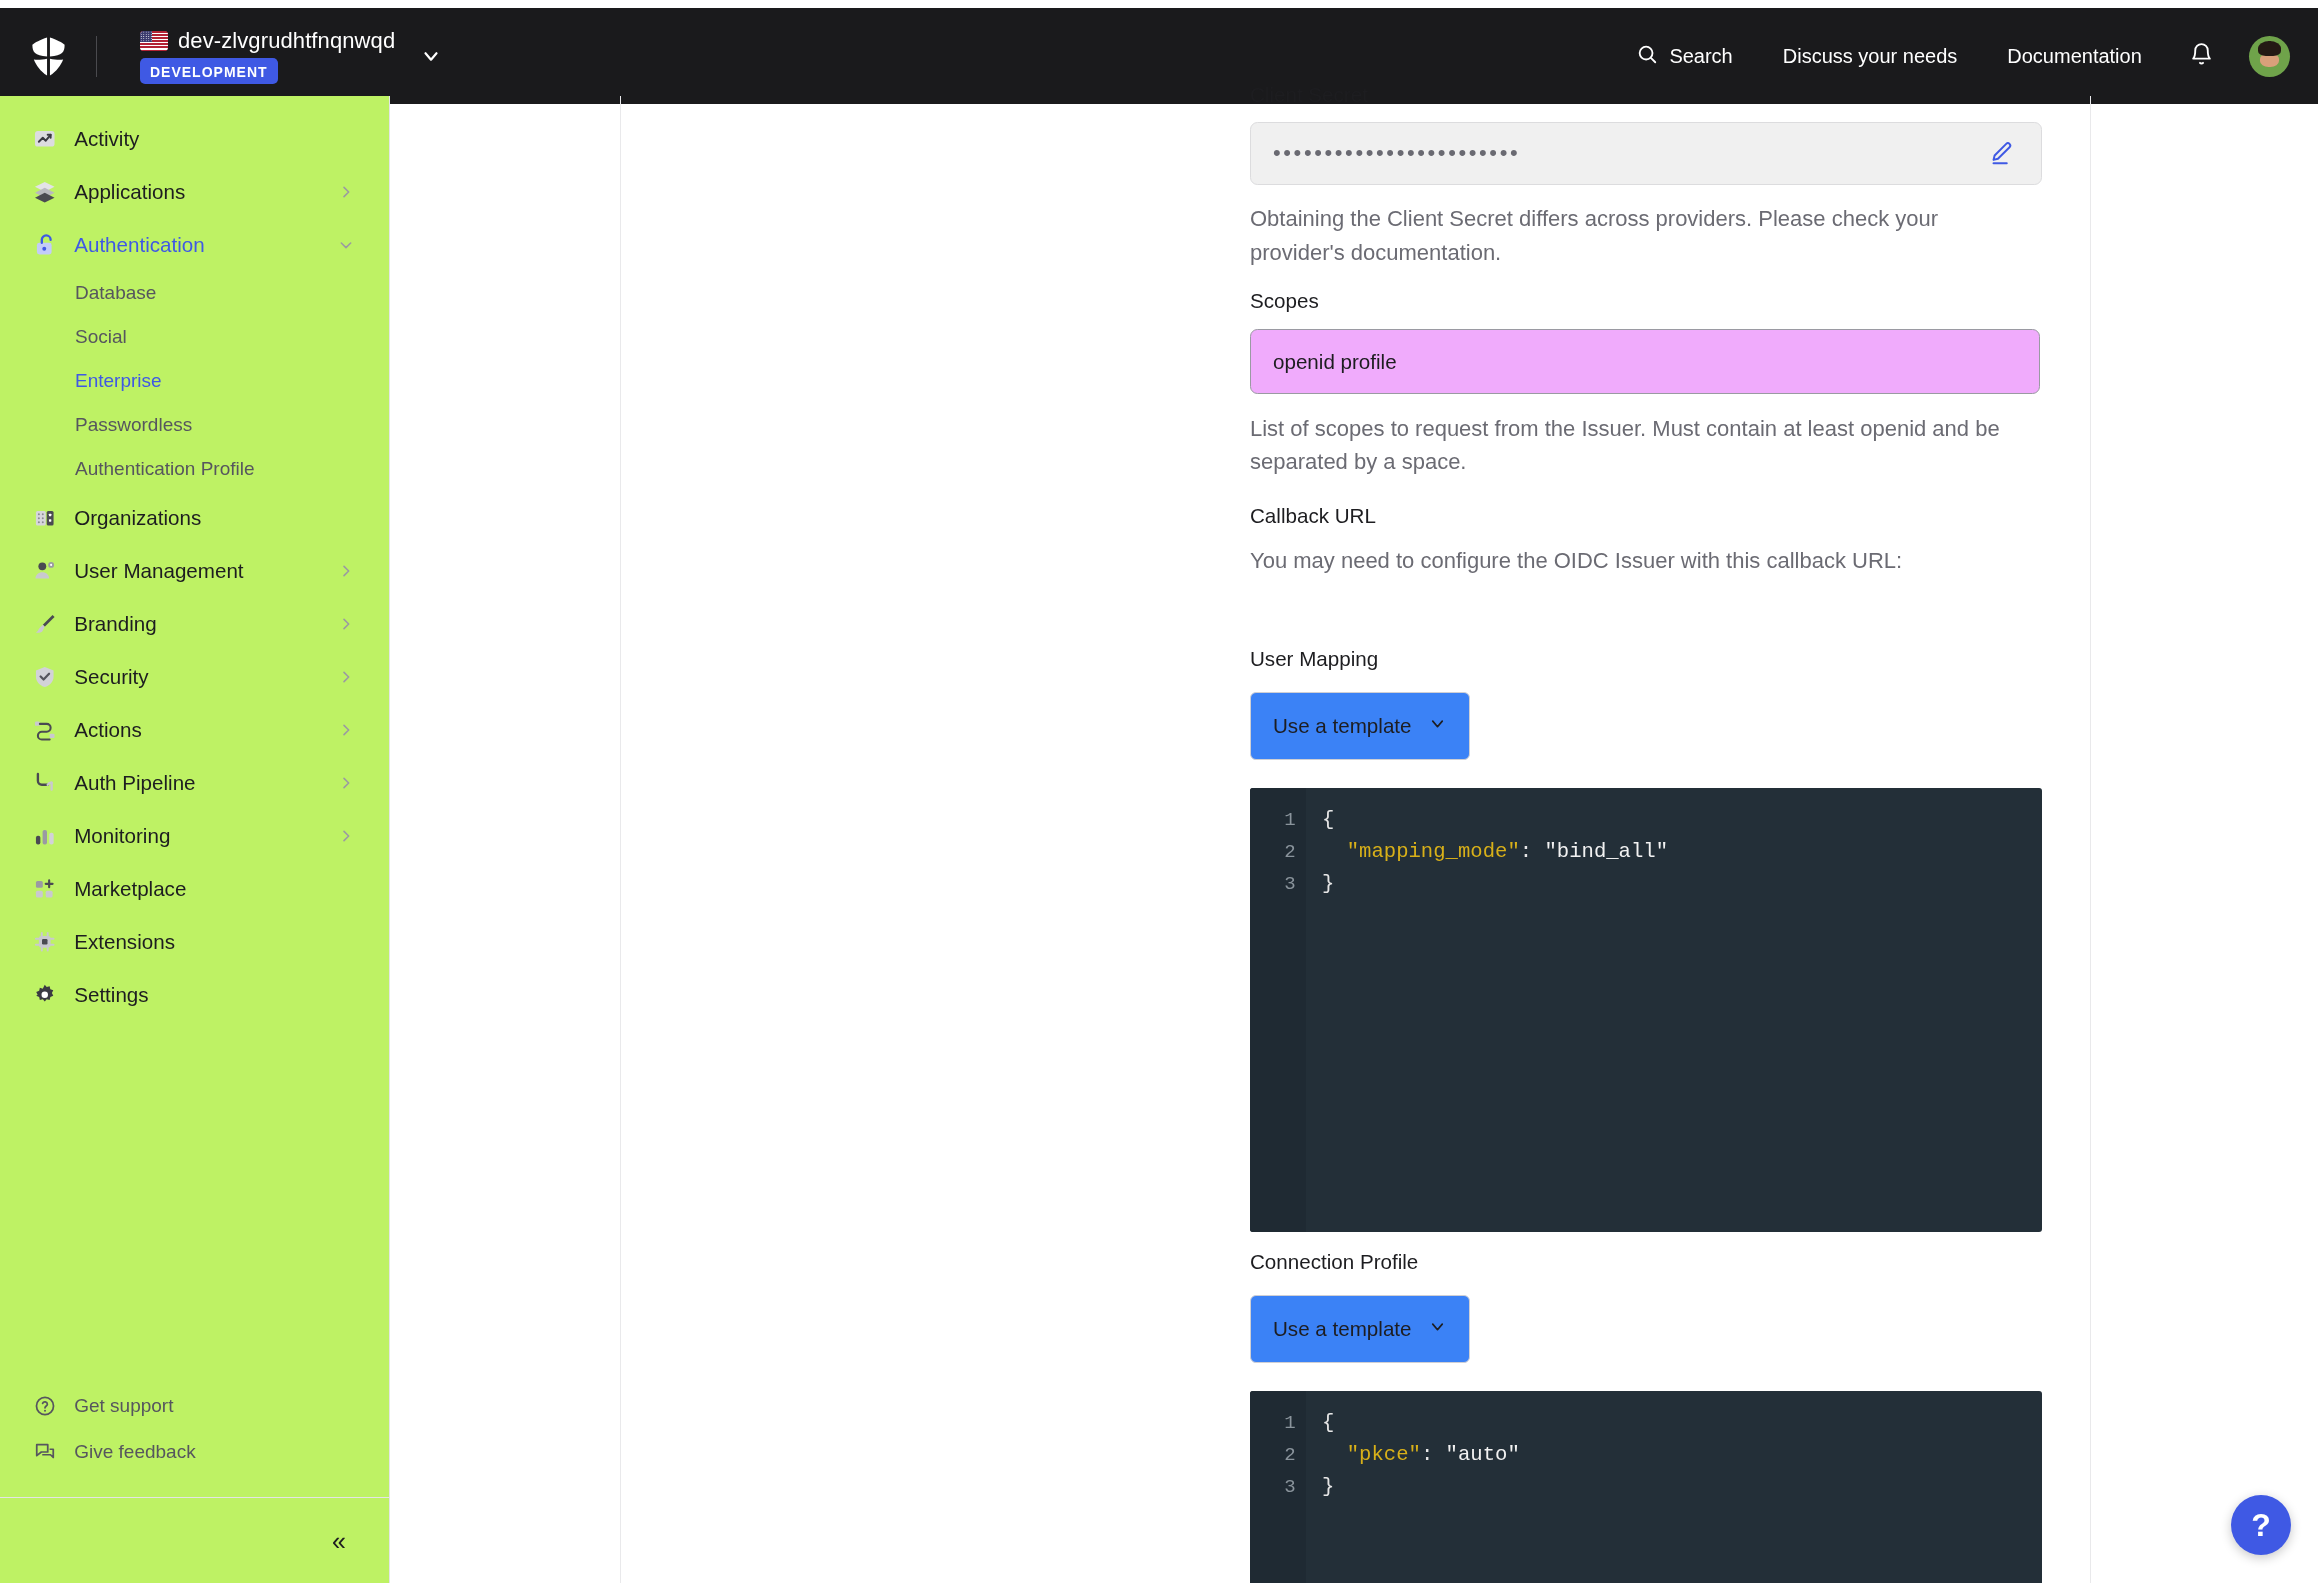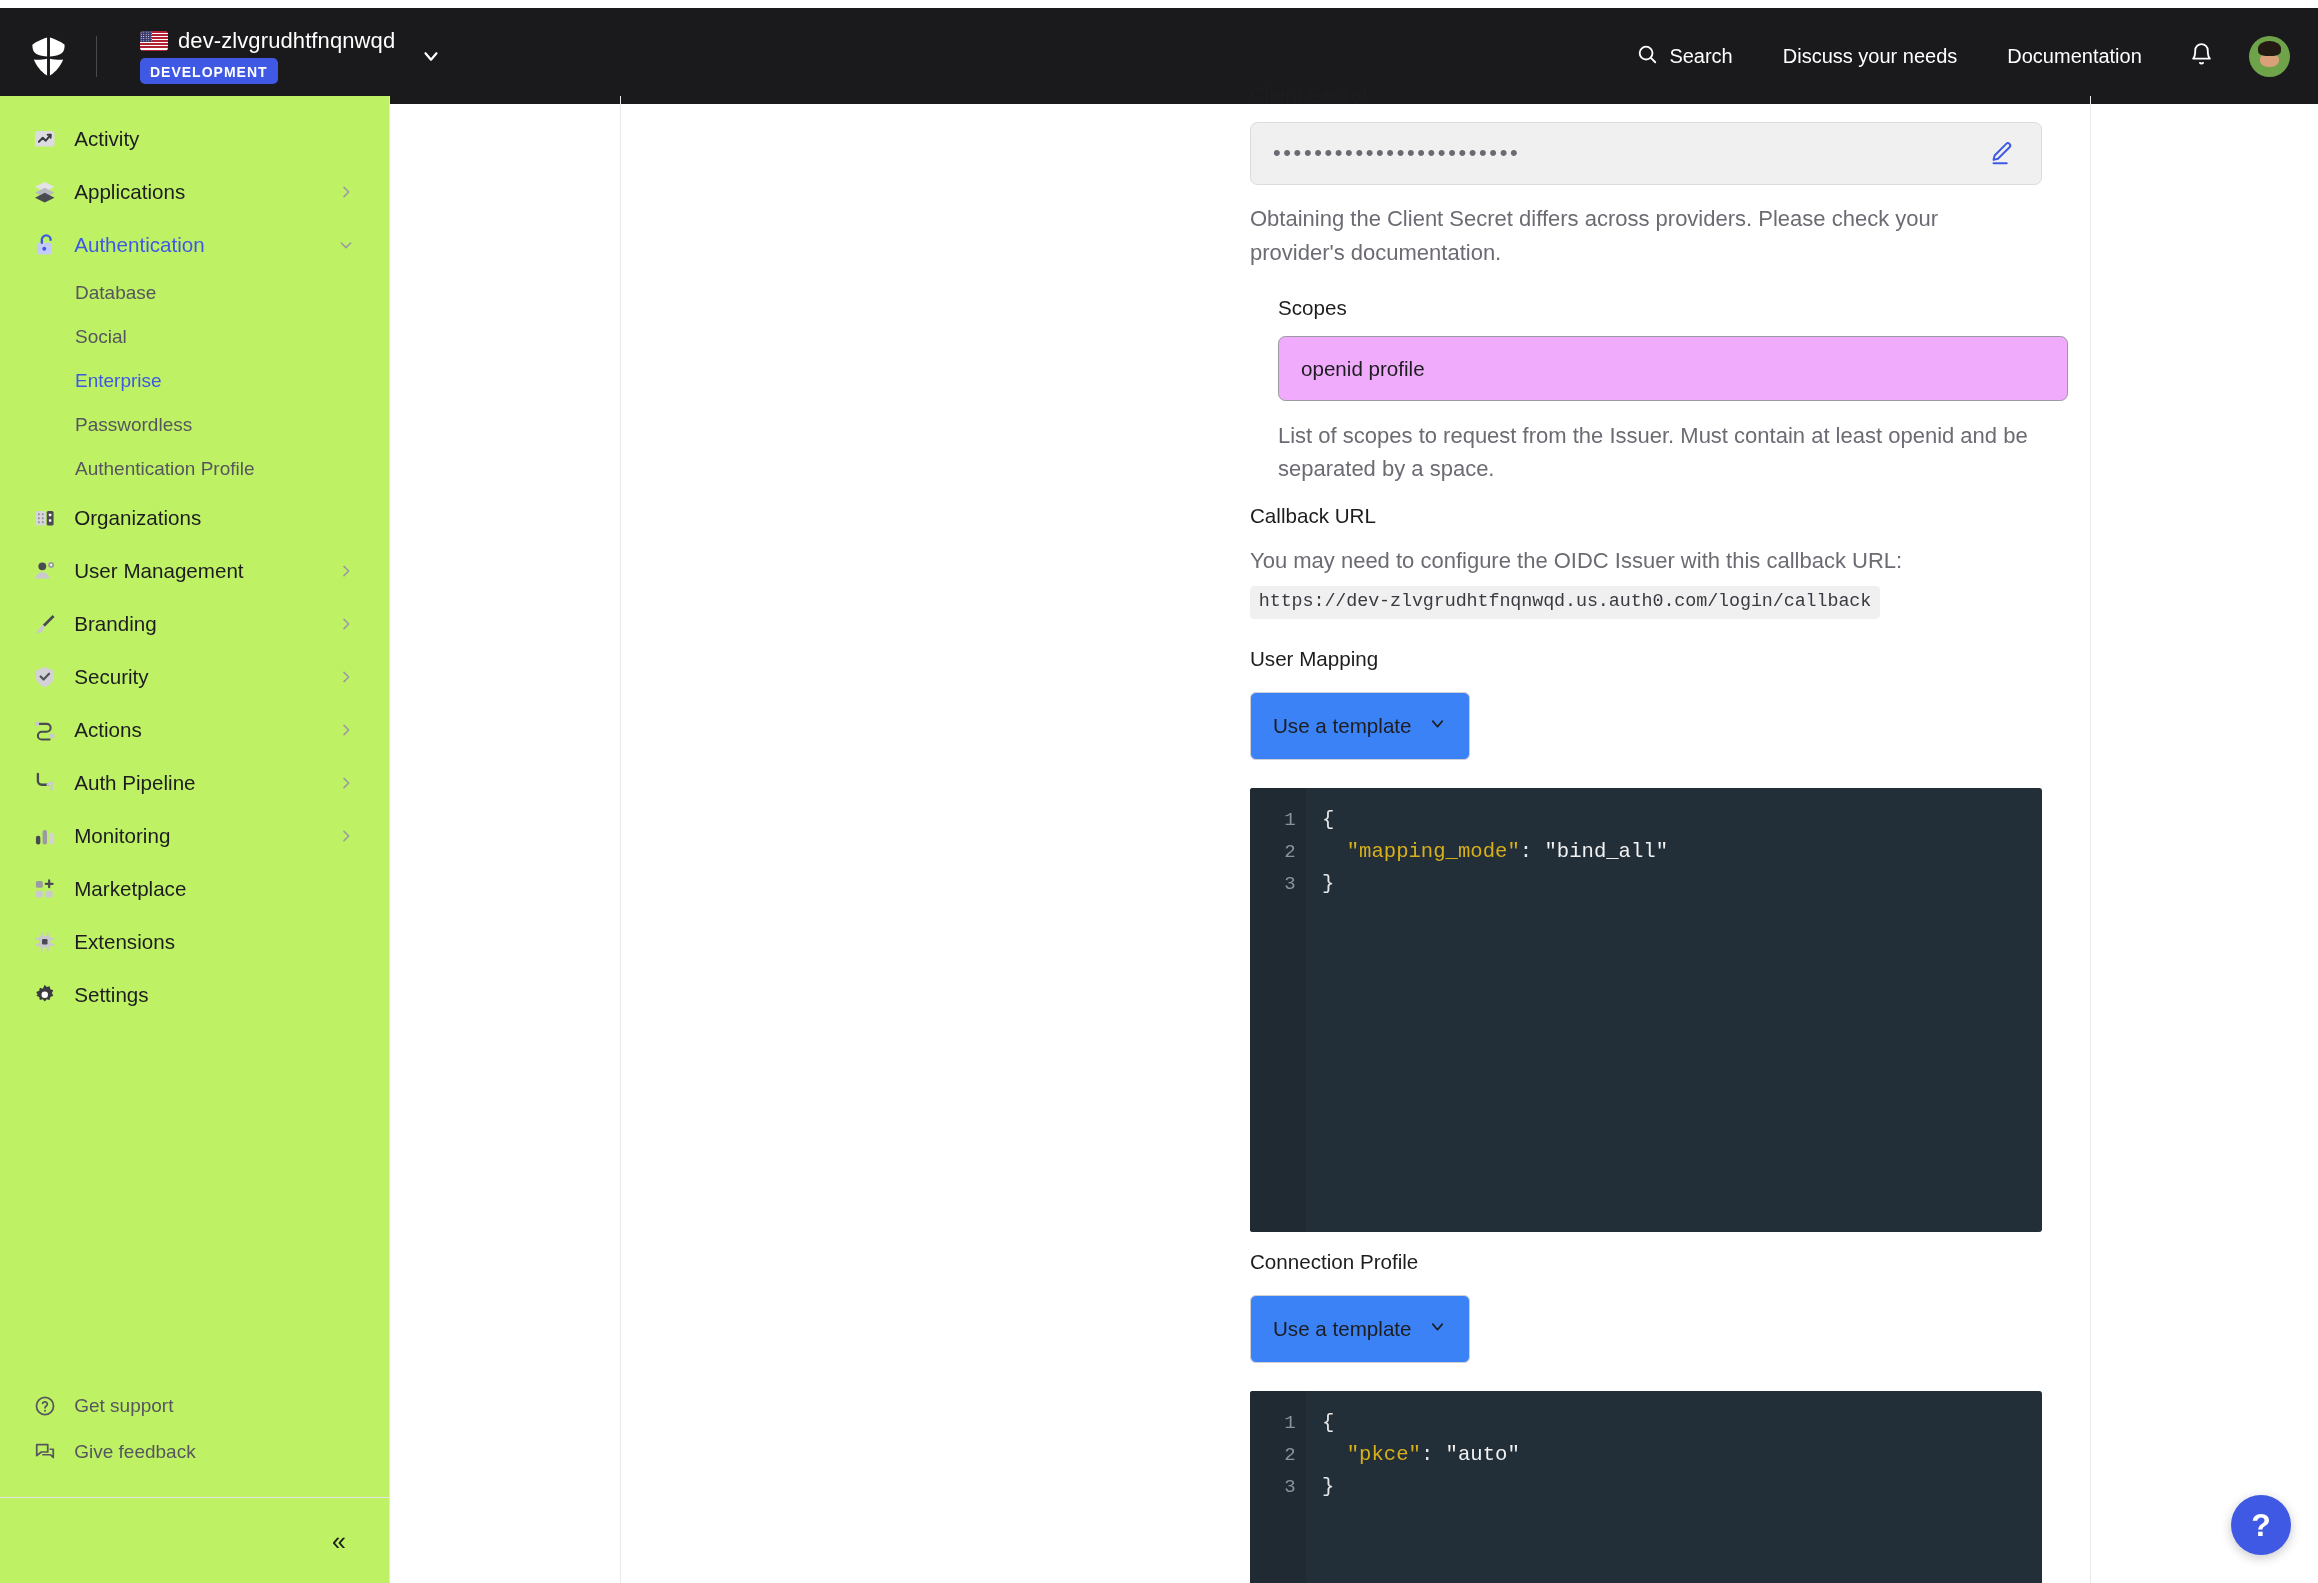--- a/index.html
+++ b/index.html
@@ -446,32 +446,29 @@
         <span class="edit-btn">
           <svg width="26.5" height="26.5" viewBox="0 0 24 24" fill="none" stroke="#3f59e4" stroke-width="1.8" stroke-linecap="round" stroke-linejoin="round">
               <path d="M16.5 3.5a2.1 2.1 0 0 1 3 3L9 17l-4 1 1-4Z"></path>
               <line x1="5" y1="21" x2="17" y2="21"></line>
             </svg>
         </span>
       </div>
       <div class="help-text" style="margin-top:17.6px; width:787px;">Obtaining the Client Secret differs across providers. Please check your provider's documentation.</div>
     </div>
 
-    <div class="field" style="position:absolute; left:0; top:200px; width:792px;margin-left:28px;">
+    <div class="field" style="position:absolute; left:0; top:193px; width:792px;">
       <div class="field-label">Scopes</div>
       <input class="text-input" style="margin-top: 16px;" value="openid profile" placeholder="openid profile">
       <div class="help-text" style="margin-top:17.6px; width:765px;">List of scopes to request from the Issuer. Must contain at least openid and be separated by a space.</div>
     </div>
 
     <div class="field" style="position:absolute; left:0; top:408px; width:792px;">
       <div class="field-label">Callback URL</div>
       <div class="help-text" style="margin-top:16px;">You may need to configure the OIDC Issuer with this callback URL:</div>
-      <div style="margin-top:8.8px;">
-        <span class="url-chip">https://dev-zlvgrudhtfnqnwqd.us.auth0.com/login/callback</span>
-      </div>
     </div>
 
     <div class="field" style="position:absolute; left:0; top:551px; width:792px;">
       <div class="field-label">User Mapping</div>
       <button class="template-btn" style="margin-top:20.6px;">
         <span>Use a template</span>
         <span>
           <svg width="19" height="19" viewBox="0 0 24 24" fill="none" stroke="#1d1d20" stroke-width="2.1" stroke-linecap="round" stroke-linejoin="round">
               <polyline points="6 9 12 16 18 9"></polyline>
             </svg>

